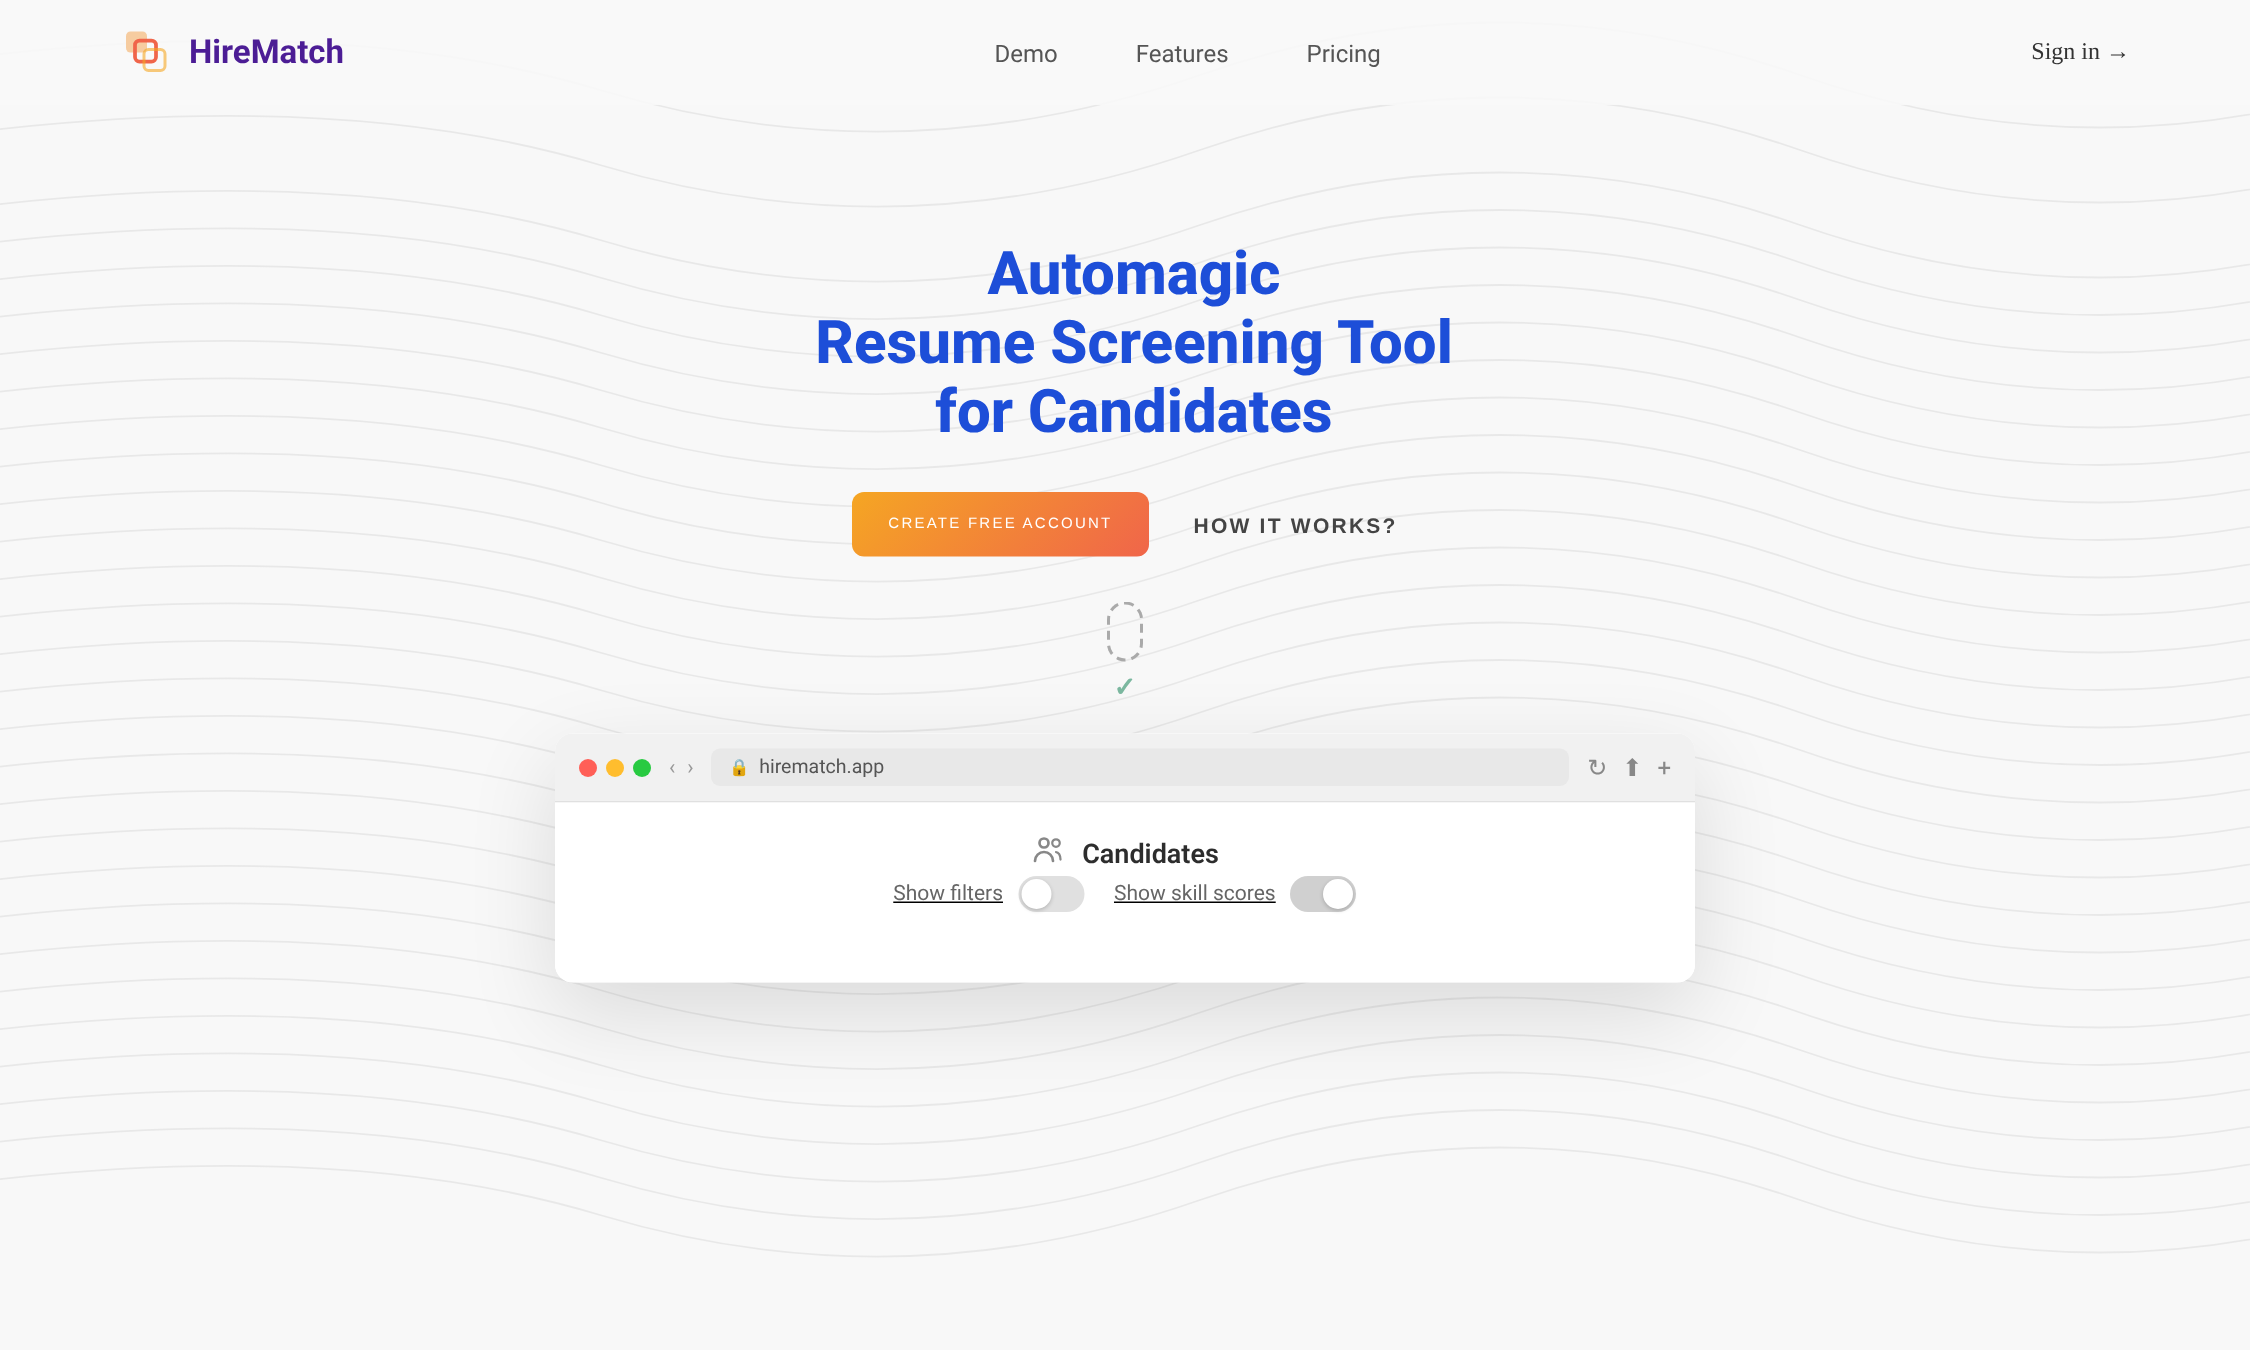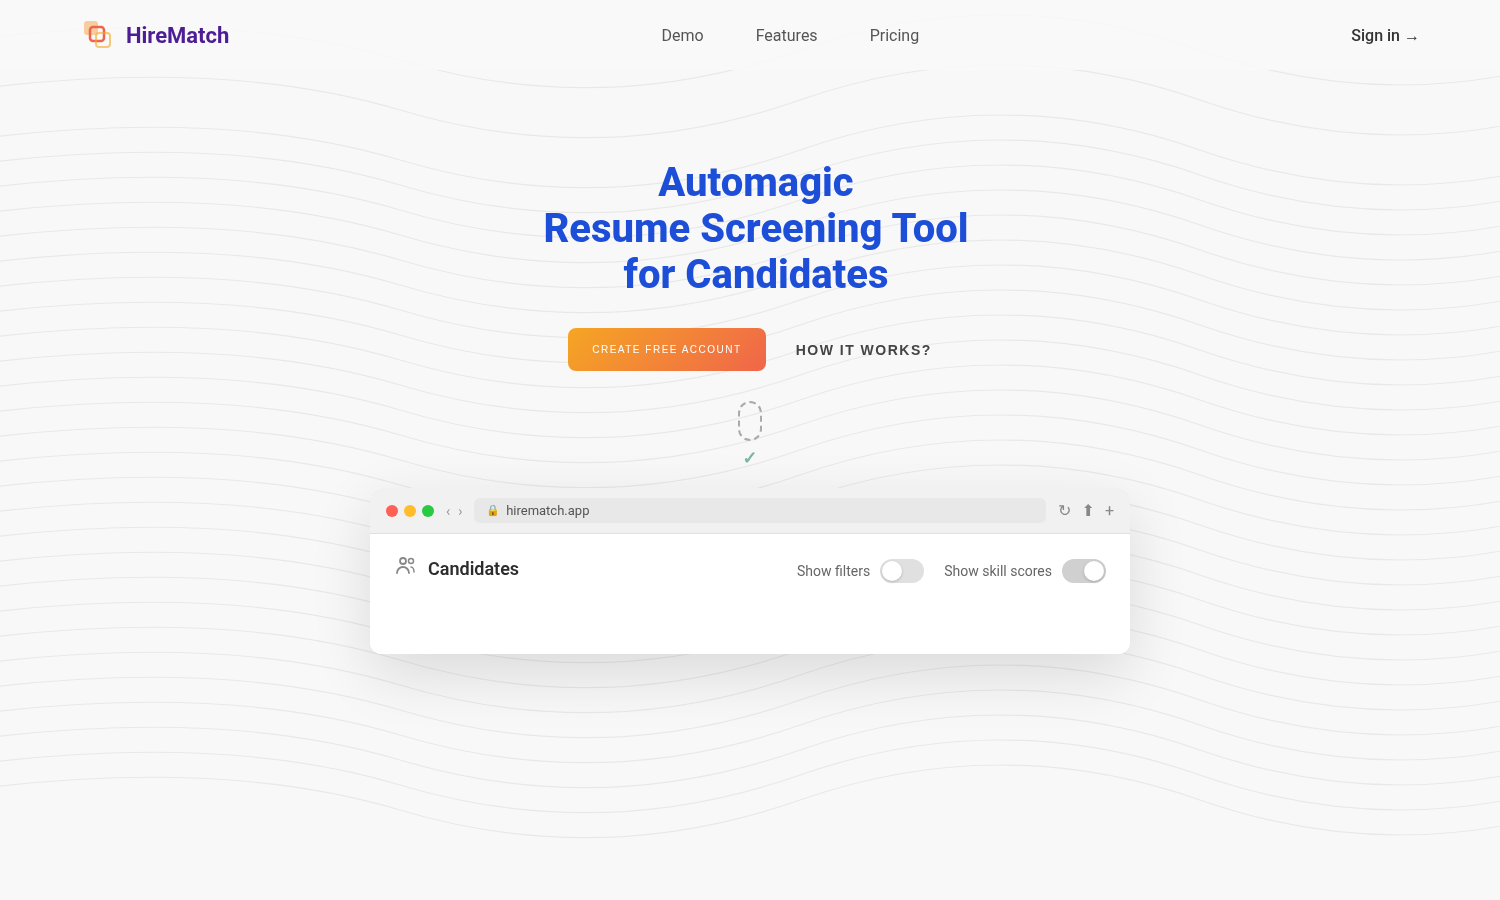--- a/index.html
+++ b/index.html
@@ -70,20 +70,21 @@
     }
 
     .nav-signin {
       font-size: 16px;
       color: #333;
       font-weight: 500;
       cursor: pointer;
       display: flex;
       align-items: center;
       gap: 4px;
+      font-family: Liberation Serif, serif;
     }
 
     
     .hero {
       position: relative;
       z-index: 10;
       display: flex;
       flex-direction: column;
       align-items: center;
       text-align: center;
@@ -229,42 +230,44 @@
     }
 
     .browser-content {
       padding: 20px 24px;
       background: #fff;
       min-height: 120px;
     }
 
     .candidates-header {
       display: flex;
-      align-items: flex-end;
+      align-items: center;
       justify-content: space-between;
+      flex-direction: column;
     }
 
     .candidates-title {
       display: flex;
       align-items: center;
       gap: 10px;
       font-size: 18px;
       font-weight: 600;
       color: #2d2d2d;
     }
 
     .candidates-icon {
       color: #888;
       font-size: 20px;
     }
 
     .candidates-filters {
       display: flex;
       align-items: center;
       gap: 20px;
+      text-decoration: underline;
     }
 
     .filter-item {
       display: flex;
       align-items: center;
       gap: 10px;
       font-size: 14px;
       color: #666;
     }
 

